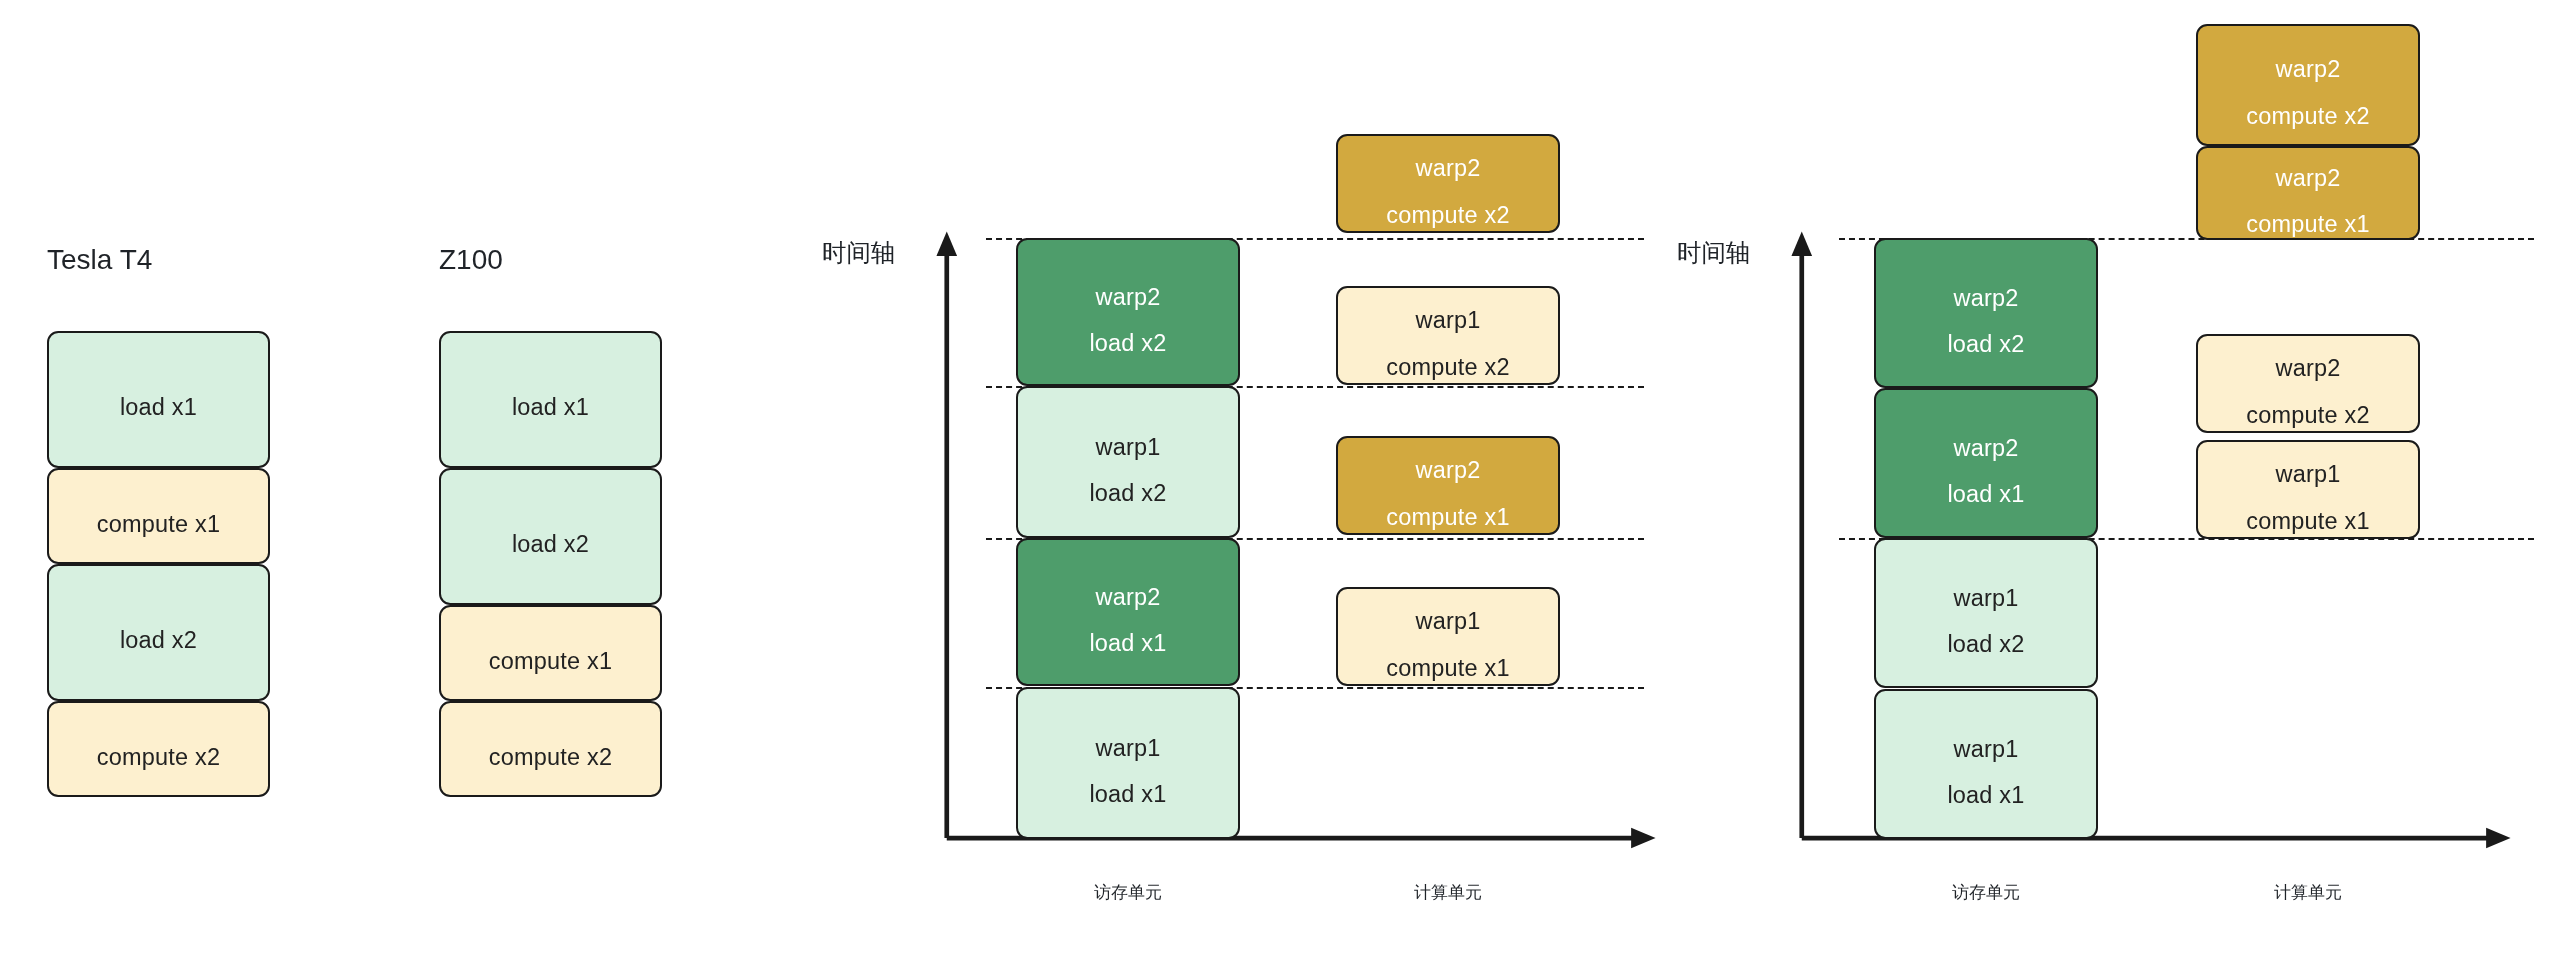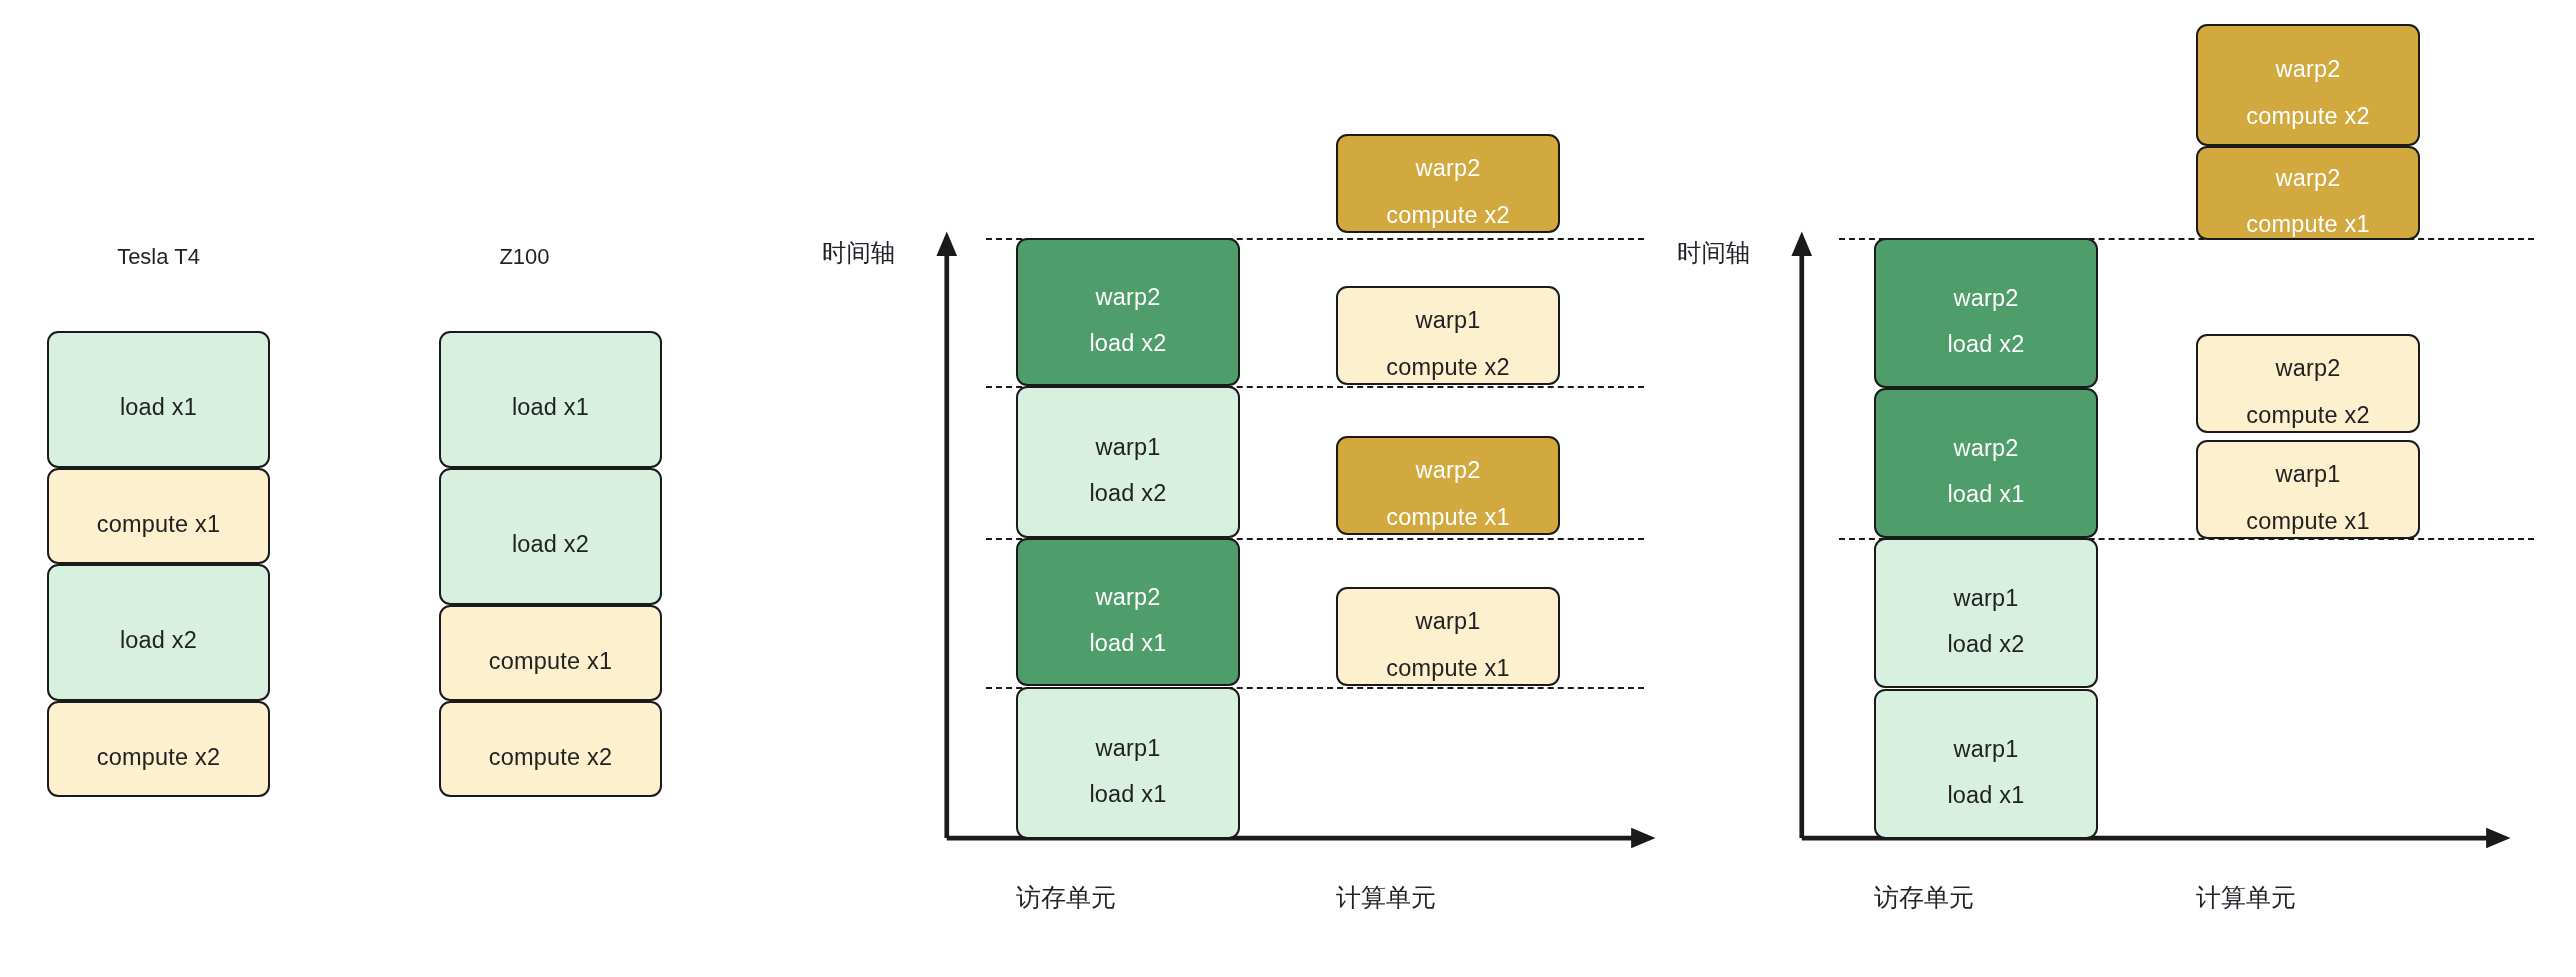--- a/index.html
+++ b/index.html
@@ -41,36 +41,36 @@
   .blk .l1, .blk .l2 { display: block; margin-top: 16px; }
 
   .c-lightgreen { background: #d7f0e0; color: #222; }
   .c-darkgreen  { background: #4e9d6b; color: #ffffff; }
   .c-lightgold  { background: #fdf0cf; color: #222; }
   .c-darkgold   { background: #d2a93f; color: #ffffff; }
 
   
   .panel-title {
     position: absolute;
-    font-size: 22px;
+    font-size: 28px;
+    color: #1f2328;
+    white-space: nowrap;
+  }
+  .axis-label {
+    position: absolute;
+    font-size: 24.4px;
+    color: #1f2328;
+    white-space: nowrap;
+    text-align: right;
+  }
+  .unit-label {
+    position: absolute;
+    font-size: 17px;
     color: #1f2328;
     text-align: center;
-    white-space: nowrap;
-  }
-  .axis-label {
-    position: absolute;
-    font-size: 24.4px;
-    color: #1f2328;
-    white-space: nowrap;
-    text-align: right;
-  }
-  .unit-label {
-    position: absolute;
-    font-size: 25px;
-    color: #1f2328;
     white-space: nowrap;
   }
 
   
   .axis-svg { position: absolute; overflow: visible; }
 
   
   .dash {
     position: absolute;
     height: 0;
@@ -90,21 +90,21 @@
   <div class="blk c-lightgold" style="left:47px; top:468px; width:223px; height:96px;">
     <span class="l1">compute x1</span>
   </div>
   <div class="blk c-lightgreen" style="left:47px; top:564px; width:223px; height:137px;">
     <span class="l1">load x2</span>
   </div>
   <div class="blk c-lightgold" style="left:47px; top:701px; width:223px; height:96px;">
     <span class="l1">compute x2</span>
   </div>
 
-  <div class="panel-title" style="left:413px; top:244px; width:223px;">Z100</div>
+  <div class="panel-title" style="left:439px; top:244px; width:223px;">Z100</div>
 
   <div class="blk c-lightgreen" style="left:439px; top:331px; width:223px; height:137px;">
     <span class="l1">load x1</span>
   </div>
   <div class="blk c-lightgreen" style="left:439px; top:468px; width:223px; height:137px;">
     <span class="l1">load x2</span>
   </div>
   <div class="blk c-lightgold" style="left:439px; top:605px; width:223px; height:96px;">
     <span class="l1">compute x1</span>
   </div>

